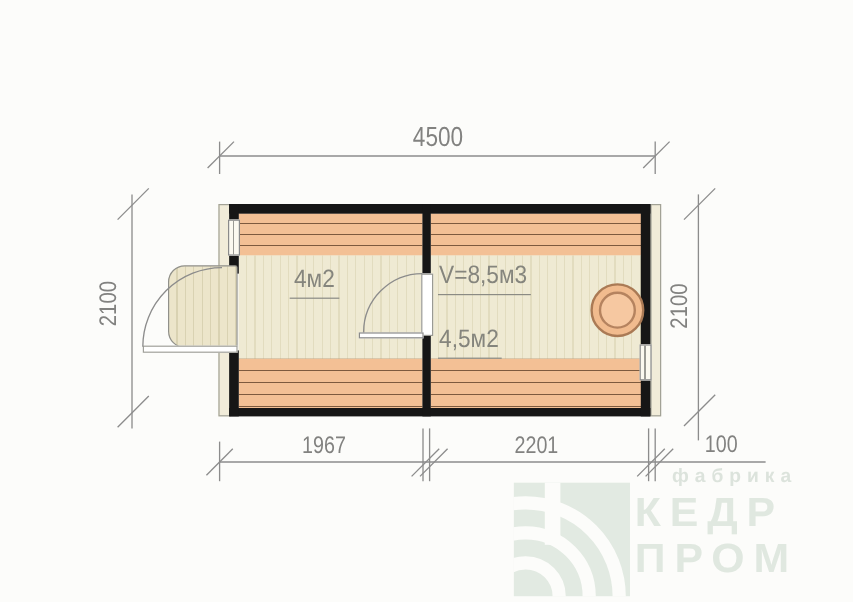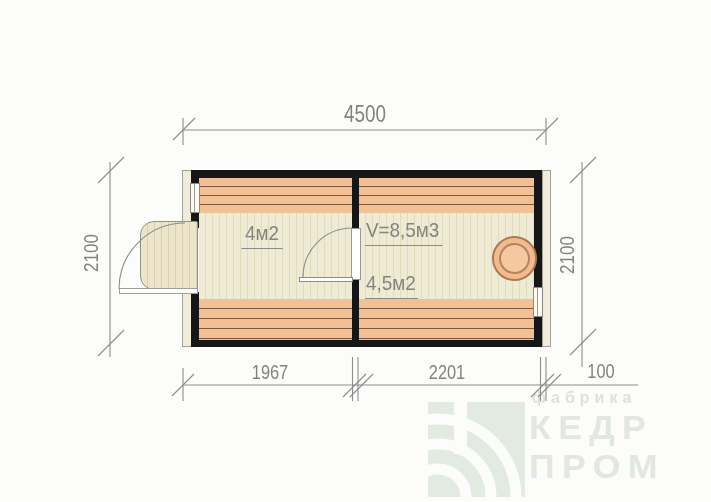--- a/index.html
+++ b/index.html
@@ -85,21 +85,21 @@
 
   <div class="abs" style="left:428px;top:402px;width:97px;height:95px;">
     <svg width="97" height="95" viewBox="0 0 97 95">
       <rect x="0" y="0" width="97" height="95" fill="#e2eae2"></rect>
       <circle cx="10" cy="95" r="28" fill="none" stroke="#fcfcfa" stroke-width="11"></circle>
       <circle cx="10" cy="95" r="53" fill="none" stroke="#fcfcfa" stroke-width="11"></circle>
       <circle cx="10" cy="95" r="78" fill="none" stroke="#fcfcfa" stroke-width="11"></circle>
       <rect x="26" y="0" width="13" height="52" fill="#fcfcfa"></rect>
     </svg>
   </div>
-  <div class="abs wm-small" style="left:532px;top:389px;">фабрика</div>
+  <div class="abs wm-small" style="left:560px;top:389px;">фабрика</div>
   <div class="abs wm-big" style="left:529px;top:408px;">КЕДР</div>
   <div class="abs wm-big" style="left:529px;top:447px;">ПРОМ</div>
 
   <div class="abs band" style="left:182px;top:170px;width:9.5px;height:58px;"></div>
   <div class="abs band" style="left:182px;top:292px;width:9.5px;height:55px;"></div>
   <div class="abs band" style="left:541.5px;top:170px;width:9px;height:177px;"></div>
 
   <div class="abs planks" style="left:198.5px;top:177.5px;width:153.5px;height:35px;"></div>
   <div class="abs planks" style="left:359px;top:177.5px;width:175.5px;height:35px;"></div>
   <div class="abs floor" style="left:198.5px;top:212.5px;width:153.5px;height:86.5px;"></div>

